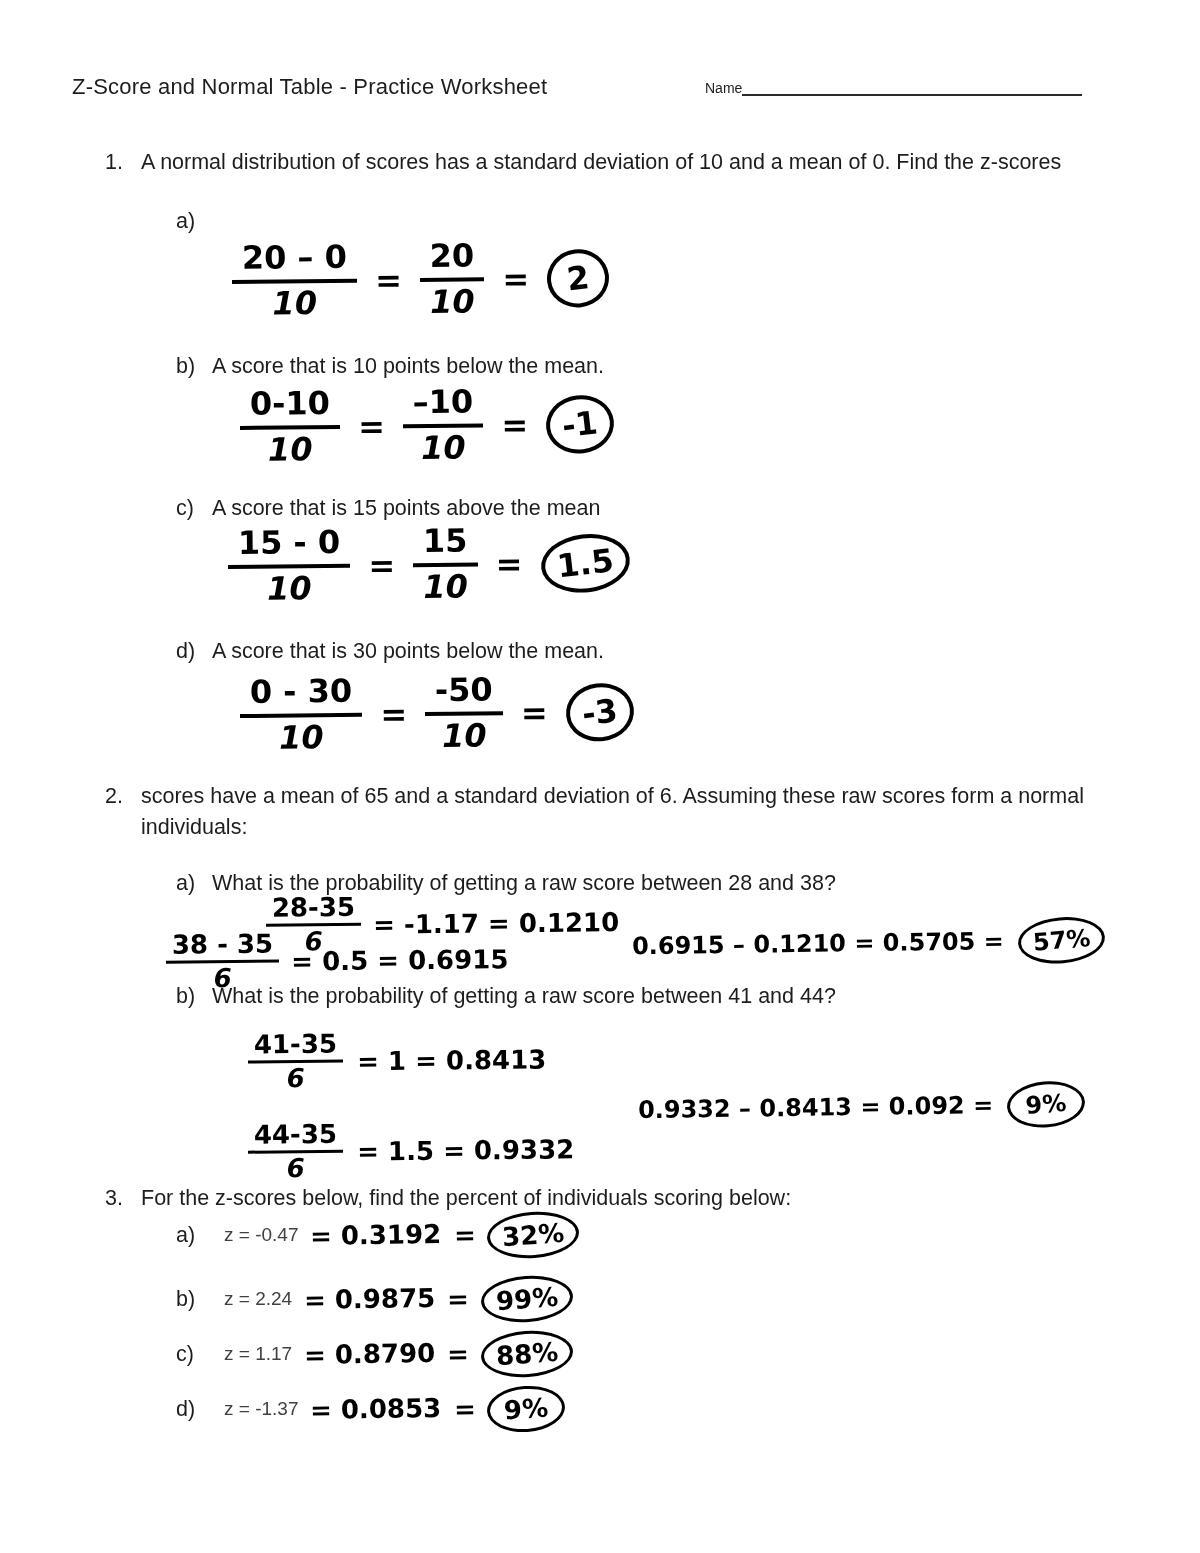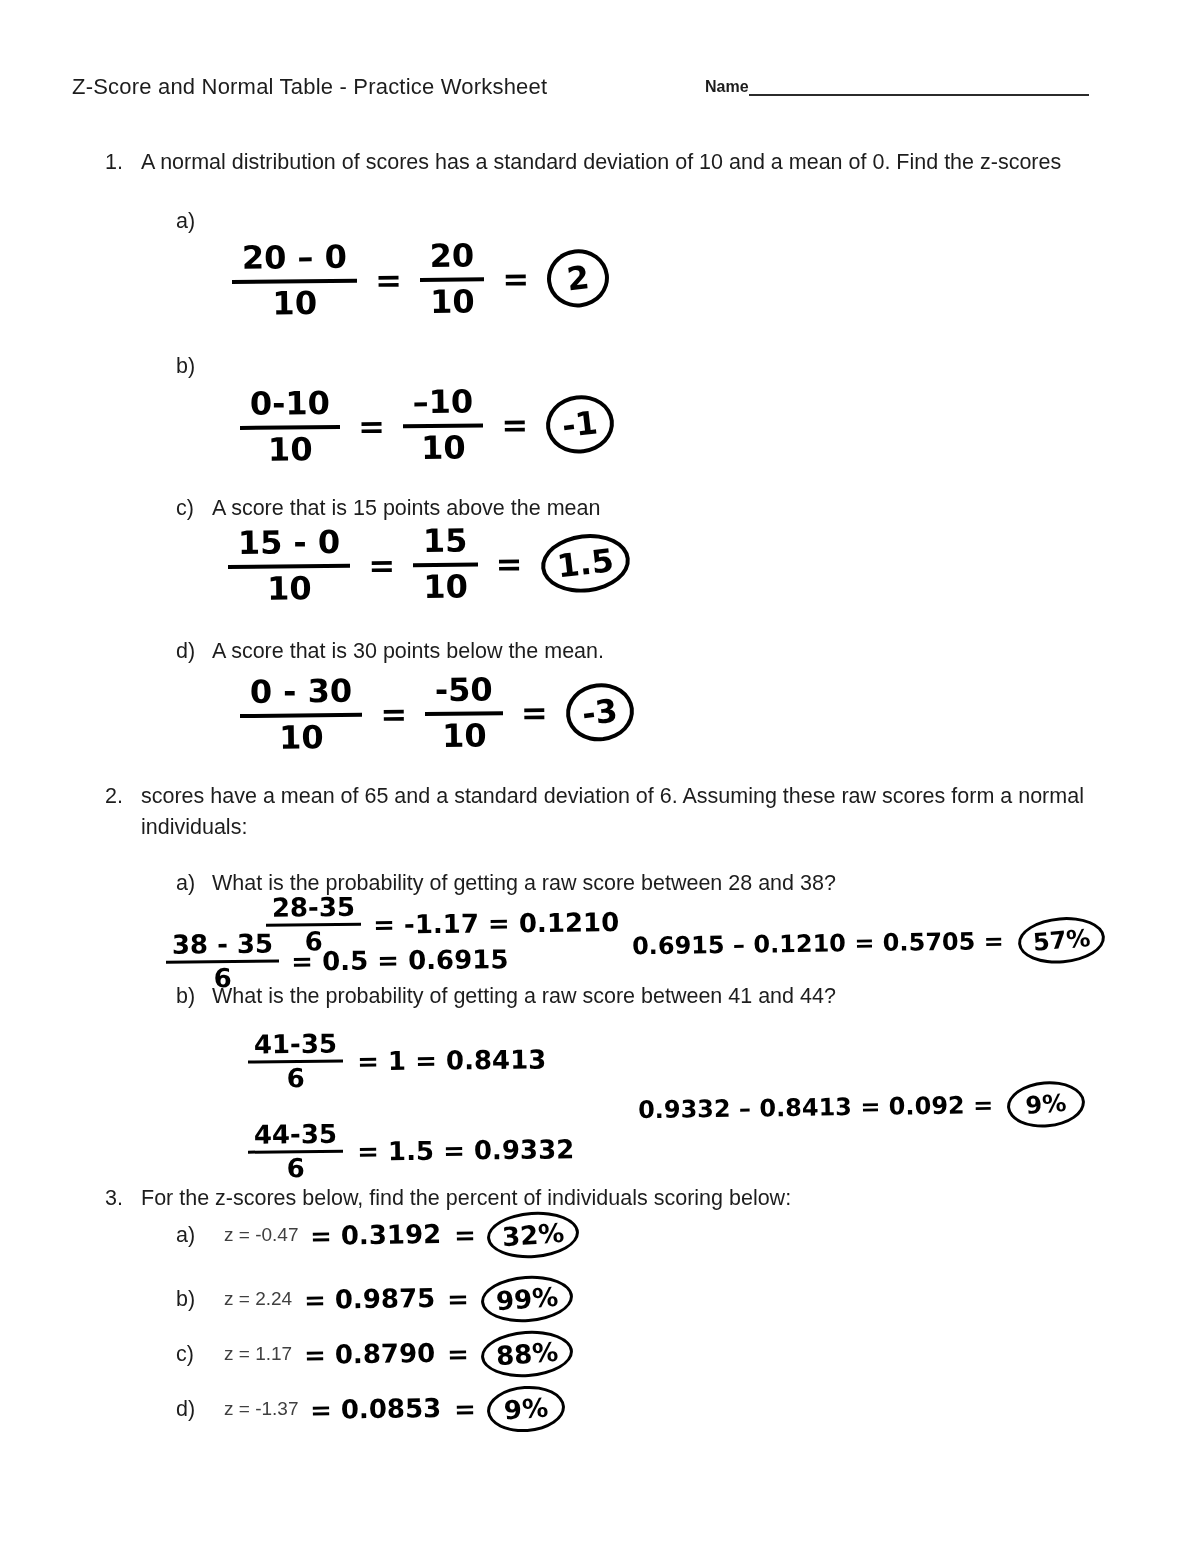--- a/index.html
+++ b/index.html
@@ -6,37 +6,37 @@
   html,body { background:#ffffff; }
   .page {
     position:relative; width:1200px; height:1553px; margin:0 auto;
     background:#ffffff; color:#1d1d1d;
     font-family:"Liberation Sans", sans-serif; overflow:hidden;
   }
   .abs { position:absolute; }
 
   
   .title { font-size:22px; letter-spacing:.2px; }
-  .namebox { display:flex; align-items:flex-end; font-size:16px;font-weight:bold; }
+  .namebox { display:flex; align-items:flex-end; font-size:14px; }
   .nameline { display:inline-block; width:340px; height:26px; border-bottom:2px solid #2b2b2b; }
   .qblock { display:flex; font-size:21.5px; line-height:31px; }
   .qnum { width:36px; flex:0 0 36px; }
   .prow { display:flex; font-size:21.5px; line-height:28px; }
   .plabel { width:36px; flex:0 0 36px; }
   .zprint { font-size:19px; color:#404040; }
 
   
   .hw { font-family:"DejaVu Sans", sans-serif; font-weight:700; color:#000; }
   .hwrow { display:flex; align-items:center; gap:18px; transform:rotate(-.6deg); }
   .hw-lg { font-size:32px; }
   .hw-md { font-size:26px; }
   .hw-sm { font-size:24px; }
   .frac { display:inline-flex; flex-direction:column; align-items:center; line-height:1.05; }
   .frac .top { padding:0 10px 4px; border-bottom:4px solid #000; }
-  .frac .bot { padding-top:4px; }
+  .frac .bot { padding-top:4px;font-style:italic; }
   .hw-md .frac .top, .hw-sm .frac .top { border-bottom-width:3px; padding:0 6px 2px; }
   .hw-md .frac .bot, .hw-sm .frac .bot { padding-top:2px; }
   .circ {
     display:inline-flex; align-items:center; justify-content:center;
     border:4px solid #000; border-radius:50%;
     min-width:62px; min-height:58px; padding:4px 12px;
     transform:rotate(-6deg);
   }
   .oval { border-width:3.5px; min-width:78px; min-height:46px; padding:2px 12px; transform:rotate(-4deg); }
   .calcrow { display:flex; align-items:center; gap:14px; transform:rotate(-.8deg); }
@@ -73,20 +73,21 @@
     <span class="frac">
       <span class="top">20</span>
       <span class="bot">10</span>
     </span>
     <span>=</span>
     <span class="circ">2</span>
   </div>
 
   <div class="abs prow" style="left:176px; top:352px; width:900px;">
     <div class="plabel">b)</div>
+    <div>A score that is 10 points below the mean.</div>
   </div>
   <div class="abs hw hwrow hw-lg" style="left:240px; top:386px;">
     <span class="frac">
       <span class="top">0-10</span>
       <span class="bot">10</span>
     </span>
     <span>=</span>
     <span class="frac">
       <span class="top">–10</span>
       <span class="bot">10</span>

